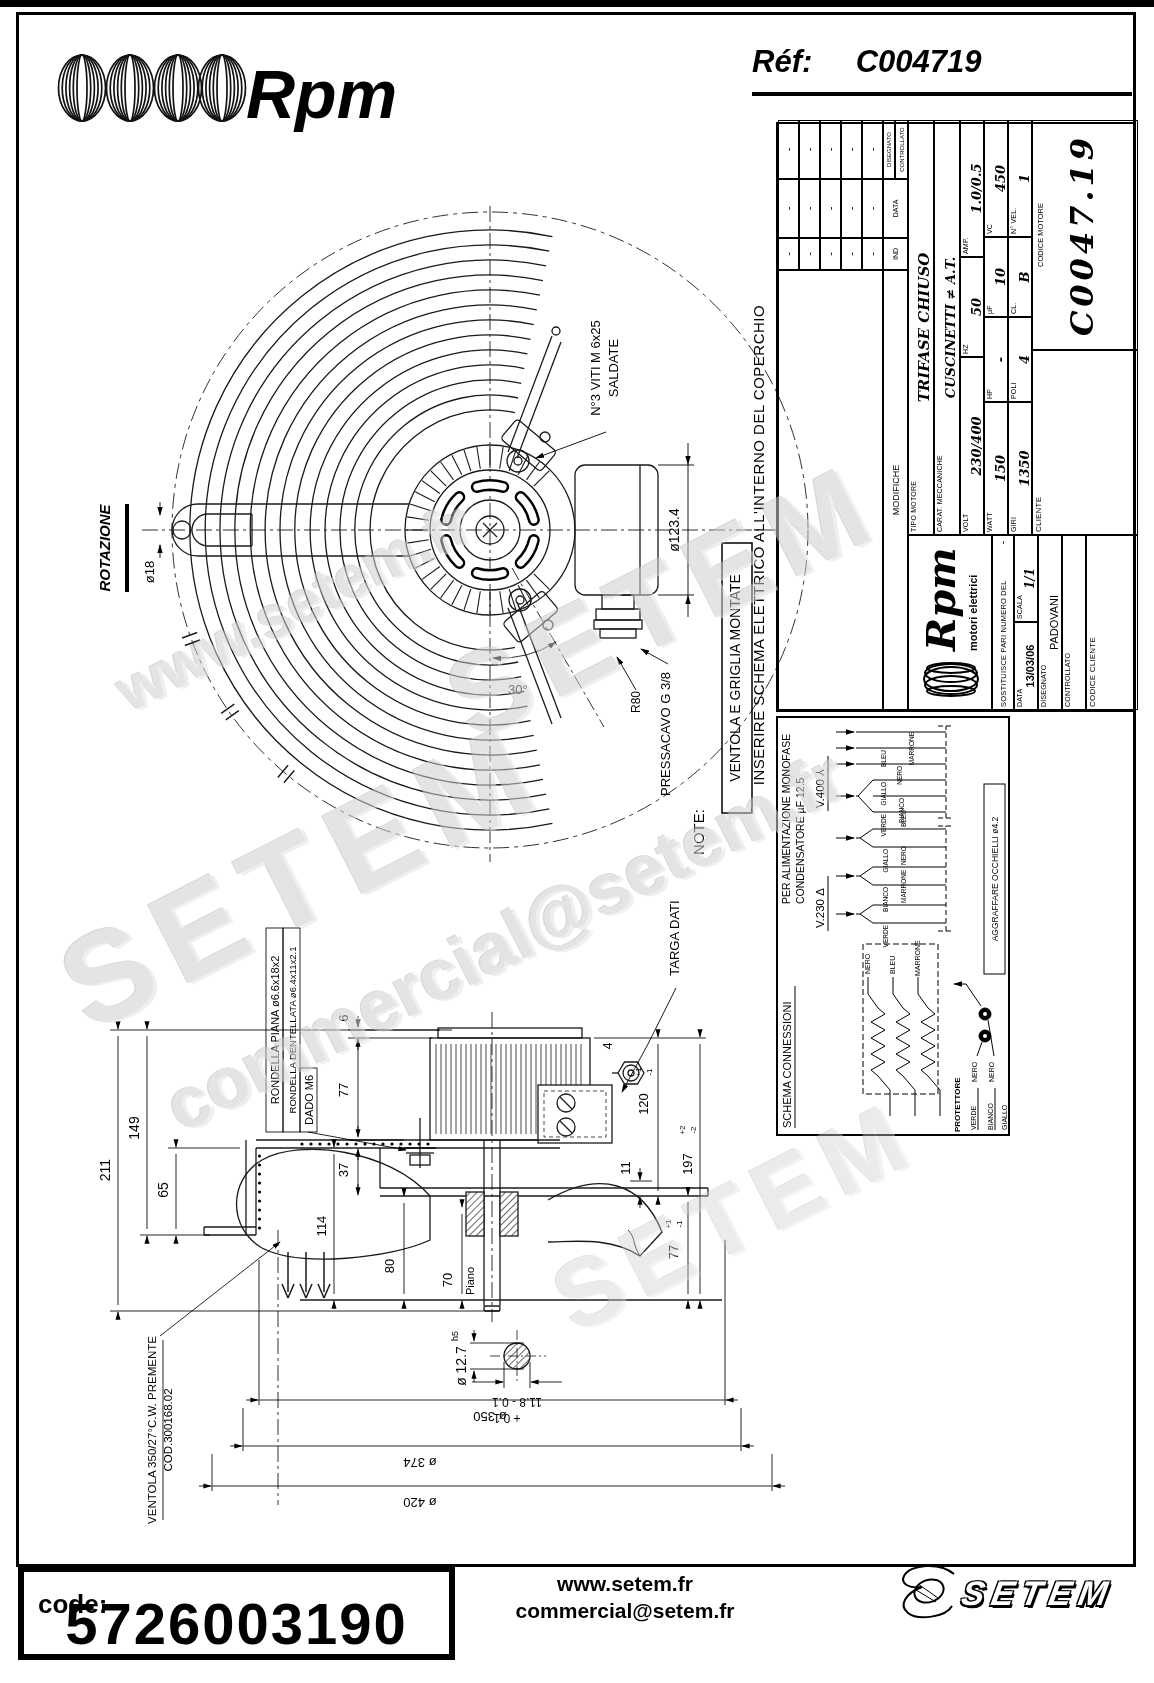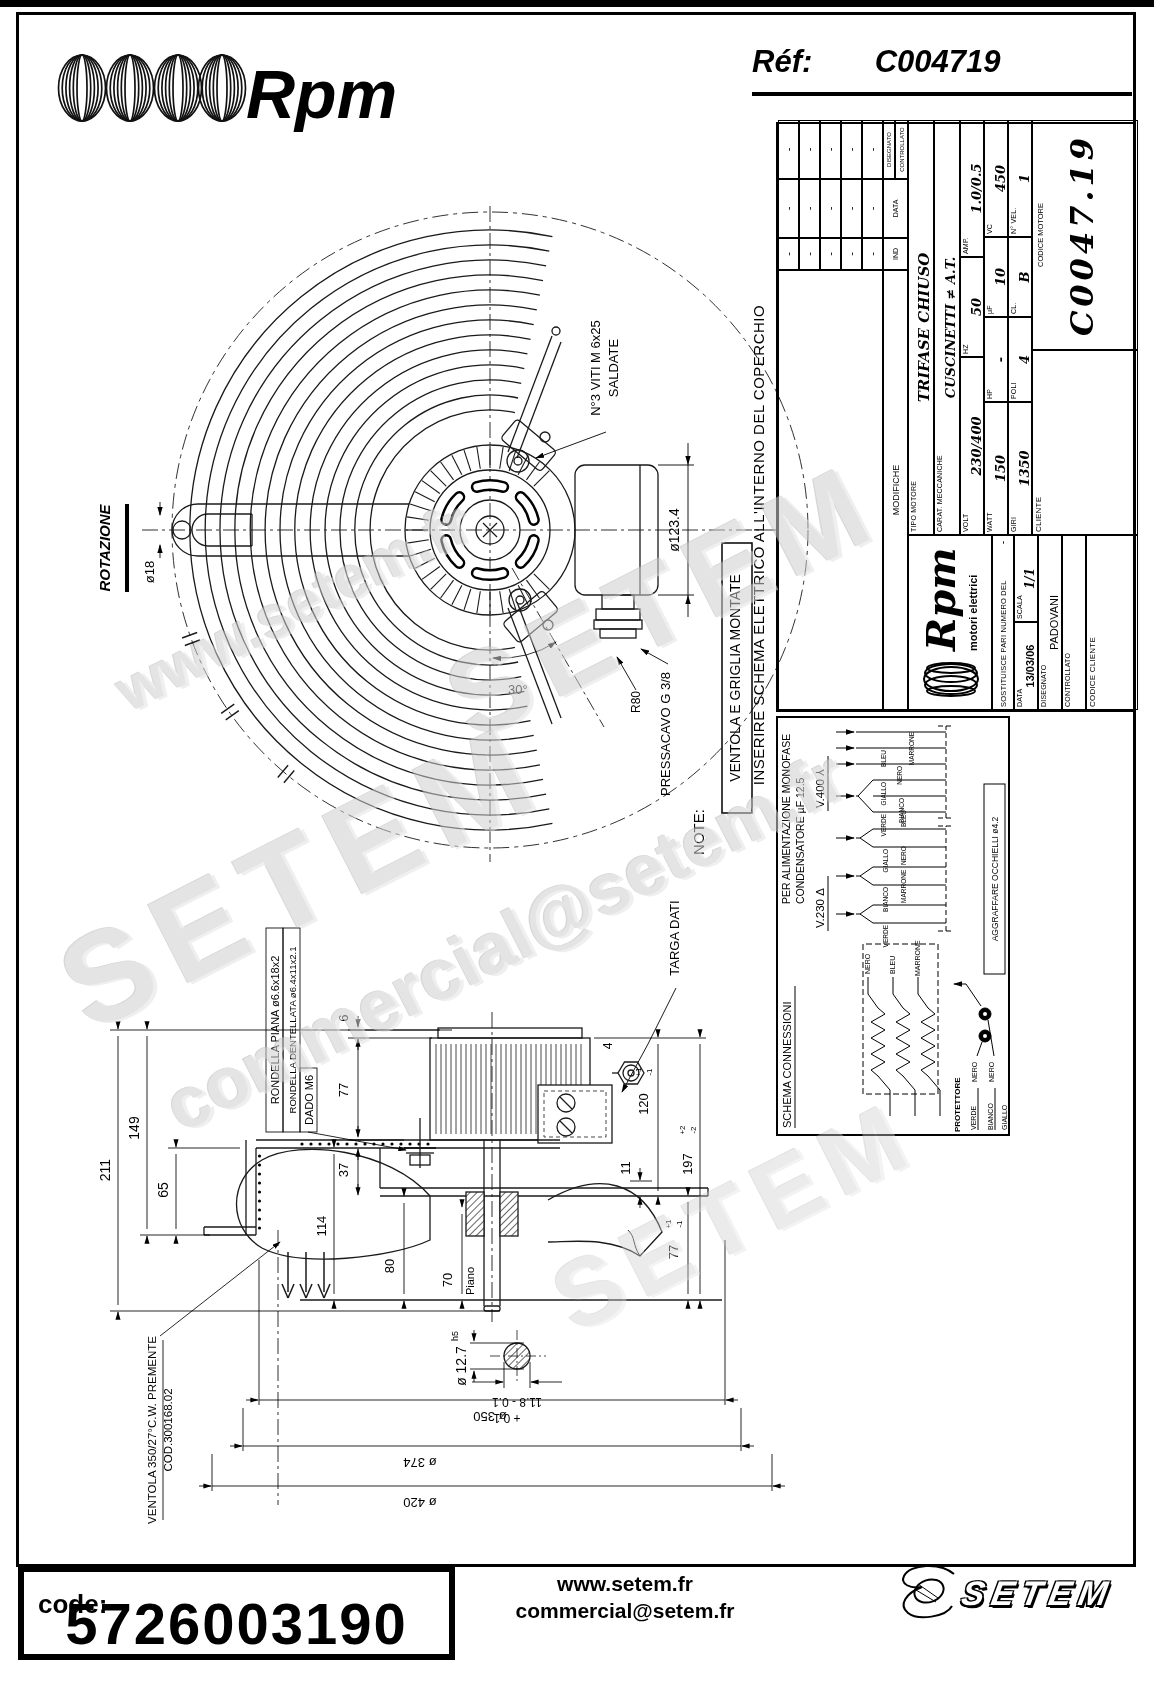--- a/index.html
+++ b/index.html
@@ -2,21 +2,21 @@
 <html><head>
 <meta charset="utf-8">
 <style>
   html,body{margin:0;padding:0;background:#e8e8e8;}
   .page{position:relative;width:1154px;height:1683px;background:#ffffff;overflow:hidden;
         font-family:"Liberation Sans",sans-serif;color:#000;}
   .topstrip{position:absolute;left:0;top:0;width:1154px;height:7px;background:#000;}
   .frame{position:absolute;left:16px;top:12px;width:1114px;height:1549px;border:3px solid #000;}
   .refwrap{position:absolute;left:752px;top:44px;width:382px;}
   .reflabel,.refvalue{font-style:italic;font-weight:bold;font-size:31px;display:inline-block;}
-  .refvalue{margin-left:58px;}
+  .refvalue{margin-left:39px;}
   .refline{position:absolute;left:752px;top:92px;width:380px;border-top:4px solid #000;}
   svg text{font-family:"Liberation Sans",sans-serif;fill:#000;}
   .rotwrap{position:absolute;}
   .rotinner{position:absolute;transform-origin:0 0;}
   .tb{position:absolute;border:2px solid #000;box-sizing:border-box;background:transparent;}
   .c{position:absolute;border:1px solid #000;box-sizing:border-box;overflow:hidden;}
   .lb{position:absolute;top:1px;left:2px;font-size:7px;letter-spacing:0.2px;white-space:nowrap;}
   .vl{position:absolute;left:0;right:0;top:8px;text-align:center;font-family:"DejaVu Serif",serif;
       font-style:italic;font-weight:bold;font-size:13px;white-space:nowrap;}
   .dashc{font-size:11px;text-align:center;line-height:19px;}

